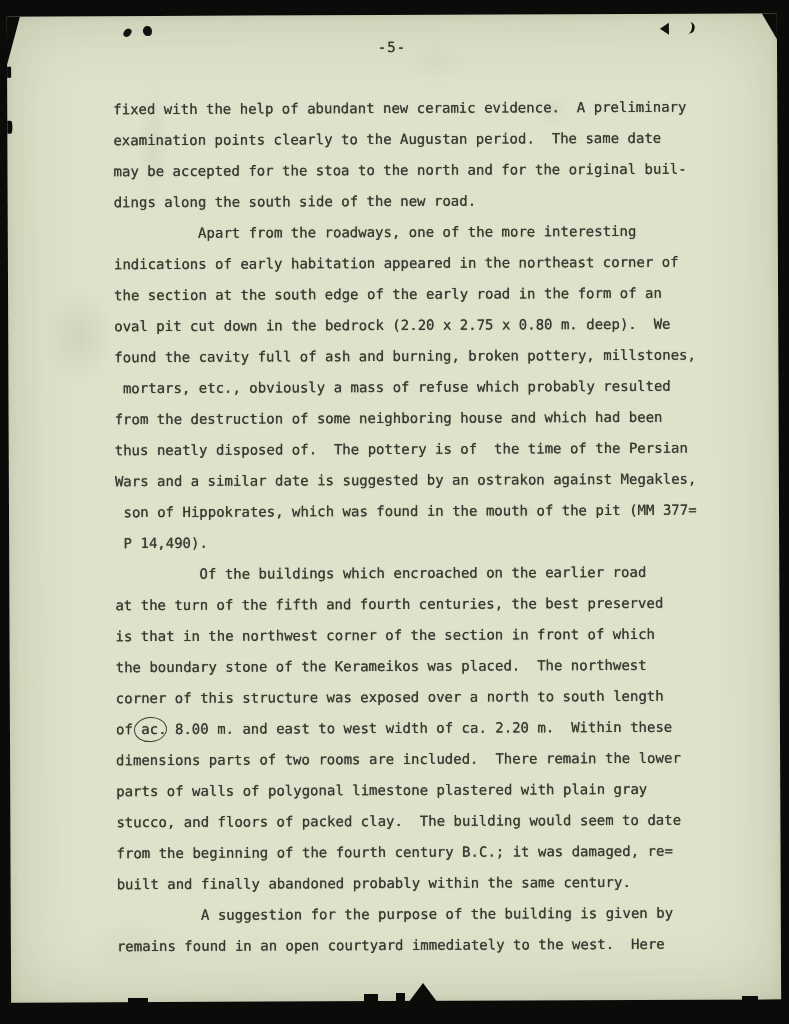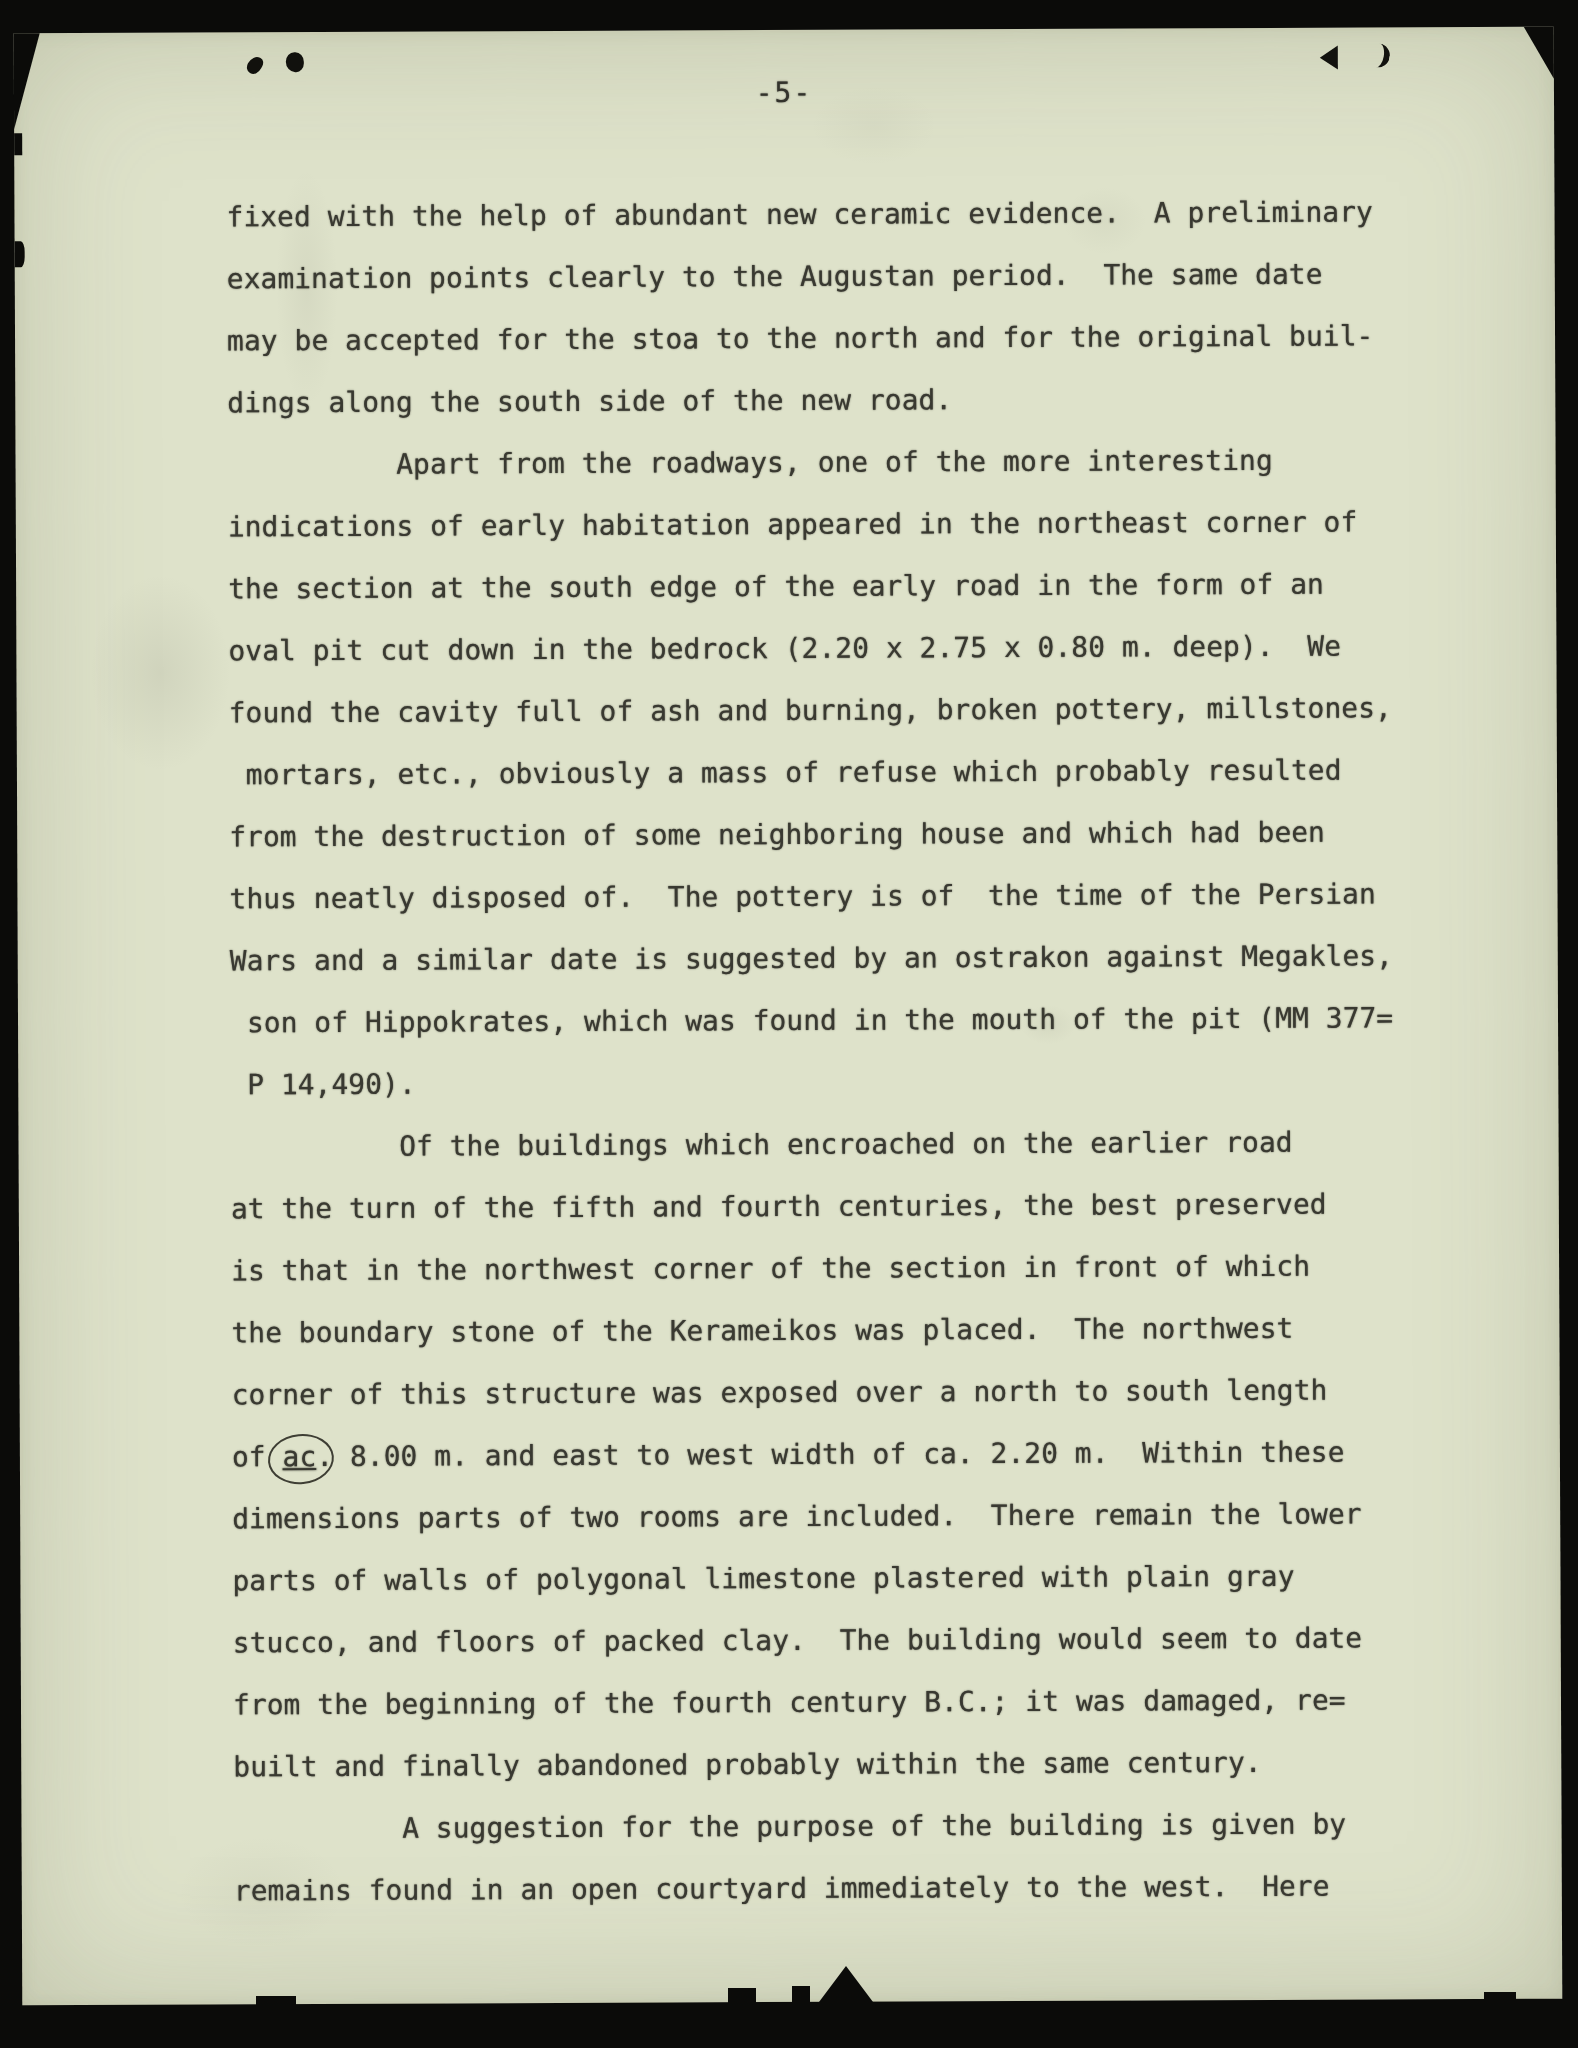--- a/index.html
+++ b/index.html
@@ -40,21 +40,21 @@
     text-shadow: 0 0 0.8px rgba(45,45,38,0.85);
   }
   .text {
     position: absolute; left: 106px; top: 78px; right: 20px;
     font-size: 14px; line-height: 31px;
     white-space: pre;
     color: #393931;
     text-shadow: 0 0 0.8px rgba(48,48,40,0.85);
   }
   .line { height: 31px; }
-  .circled { position: relative; text-decoration: underline; }
+  .circled { position: relative; }
   .circled::after {
     content: '';
     position: absolute;
     left: -7px; right: -9px; top: -4px; bottom: -5px;
     border: 1.6px solid #3e3e34;
     border-radius: 50%;
     transform: rotate(-5deg);
   }
   
   .dot { position: absolute; background: #11110d; }

